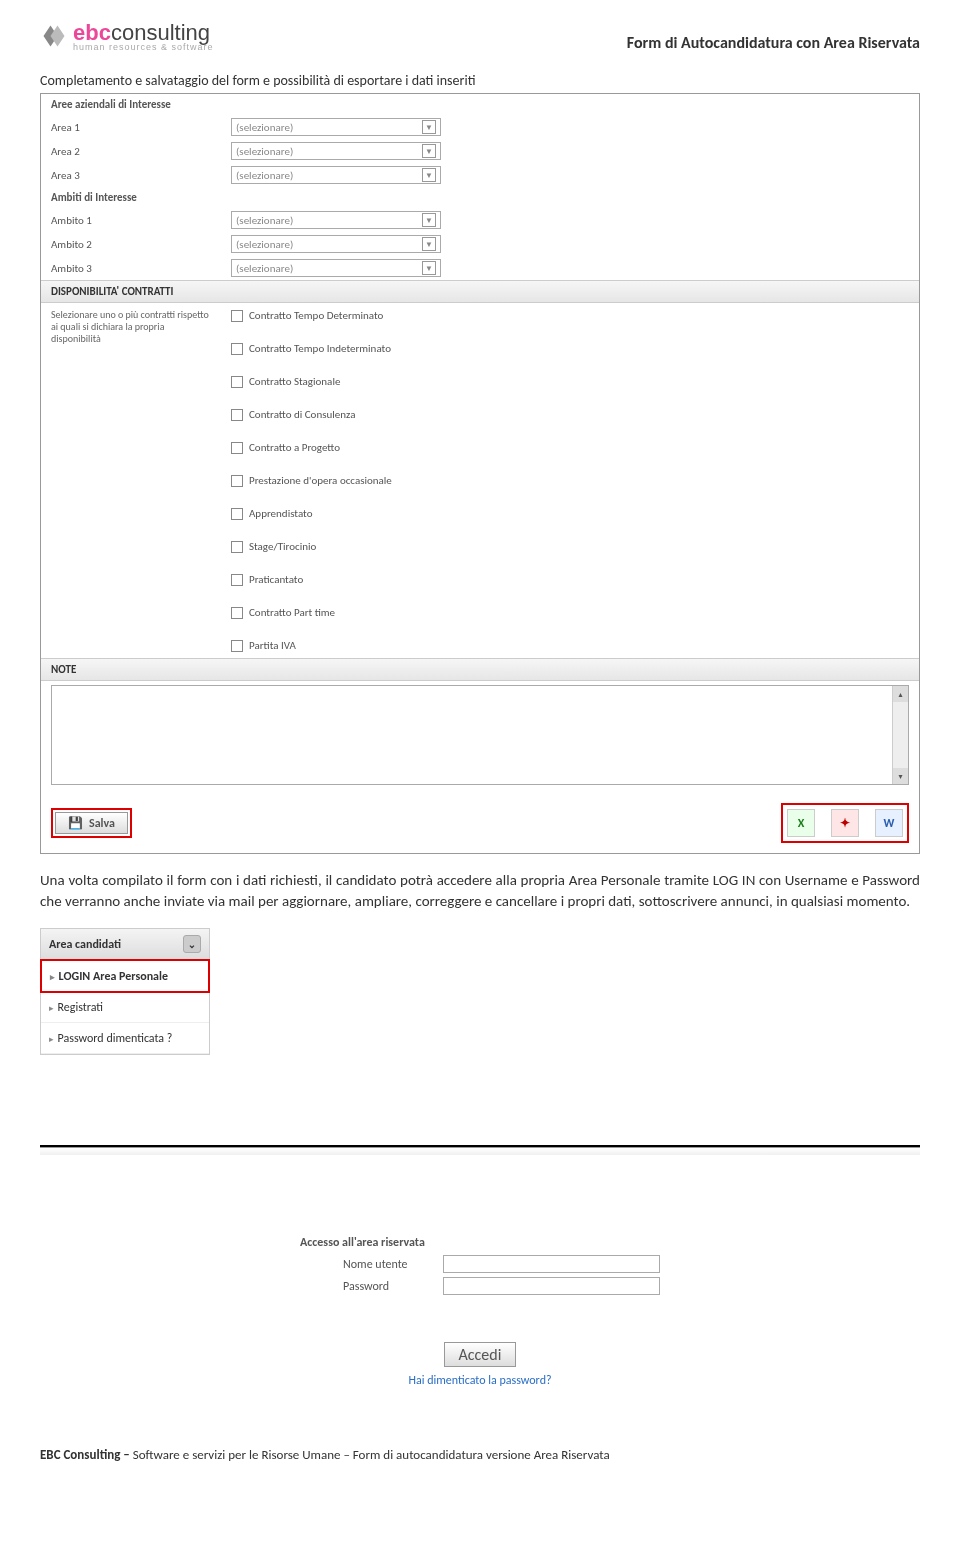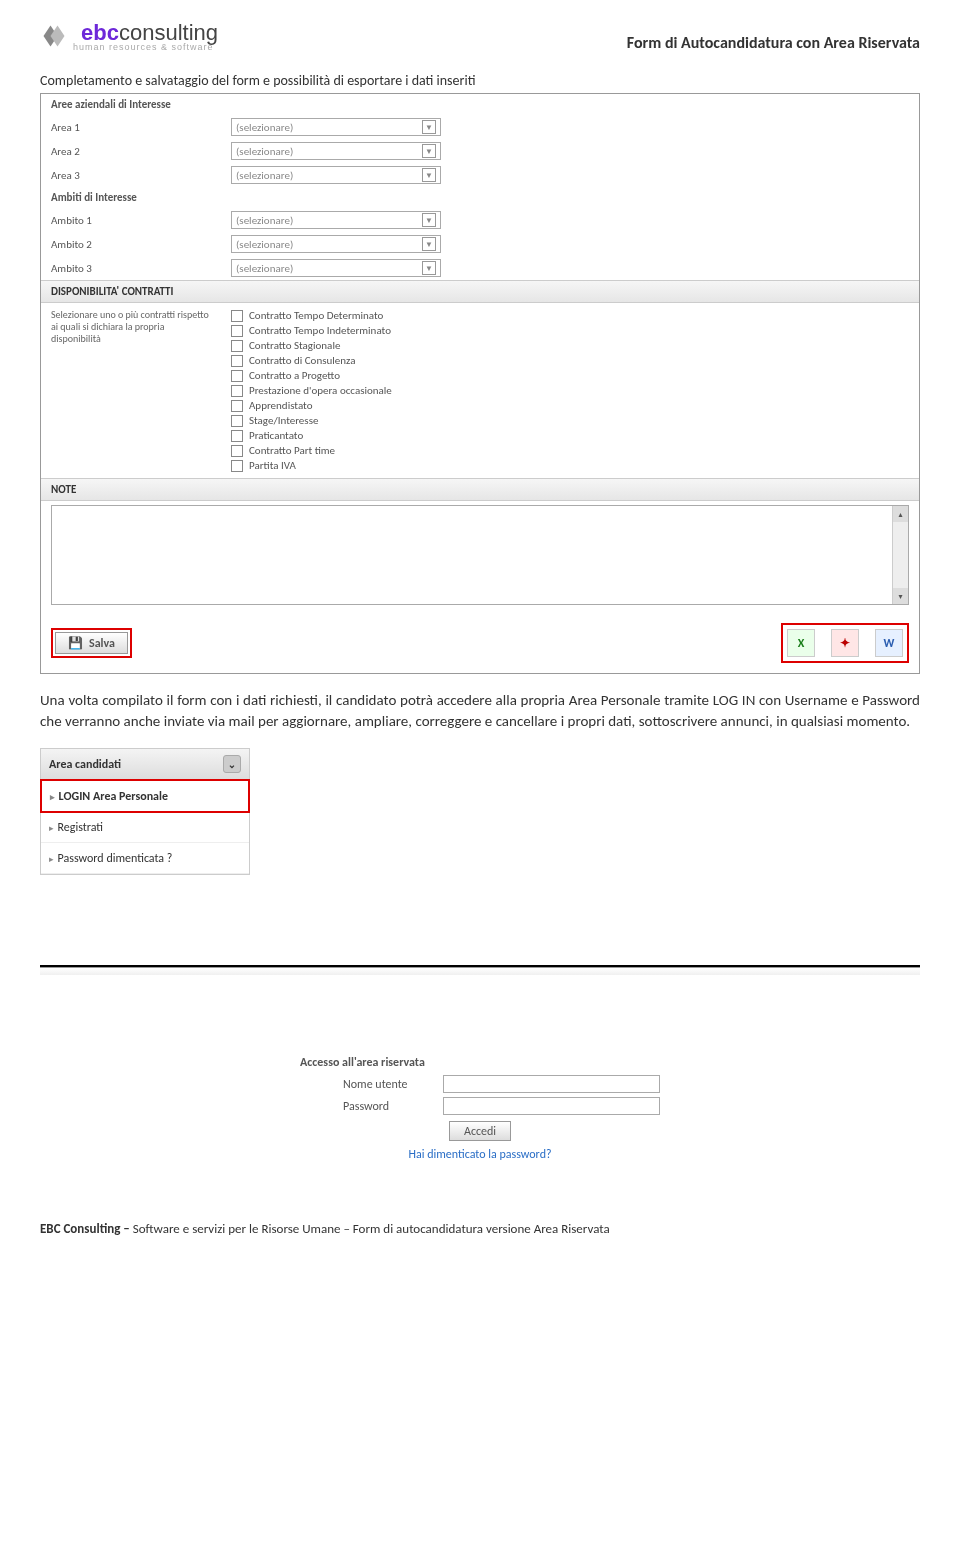--- a/index.html
+++ b/index.html
@@ -3,68 +3,68 @@
 <meta charset="utf-8">
 <style>
   * { box-sizing: border-box; margin: 0; padding: 0; }
   body { font-family: Calibri, Arial, sans-serif; font-size: 14px; color: #333; background: #fff; width: 960px; margin: 0 auto; }
   .page { padding: 20px 40px; }
   .header { display: flex; justify-content: space-between; align-items: flex-end; margin-bottom: 20px; }
   .logo { display: flex; align-items: center; gap: 5px; }
   .logo-icon { width: 28px; height: 28px; }
   .logo-text { font-family: "Segoe UI", sans-serif; }
   .logo-main { font-size: 22px; color: #444; }
-  .logo-main b { color: #6d28d9; margin-left: 8px; }
+  .logo-main b { color: #ec4899; }
   .logo-sub { font-size: 9px; color: #aaa; letter-spacing: 1px; margin-top: -4px; }
   .header-title { font-weight: bold; font-size: 16px; }
   .intro-line { font-size: 14px; margin-bottom: 4px; }
 
   .form-img { border: 1px solid #999; background: #fff; font-size: 11px; color: #555; width: 100%; }
   .section-head { background: linear-gradient(#f6f6f6,#e6e6e6); border-top: 1px solid #ccc; border-bottom: 1px solid #ccc; padding: 4px 10px; font-weight: bold; color: #333; }
   .frow { display: flex; align-items: center; padding: 3px 10px; gap: 10px; }
   .frow .flabel { width: 170px; color: #555; }
   .fselect { flex: none; width: 210px; border: 1px solid #aaa; background: #fff; color: #888; padding: 1px 4px; height: 18px; display: flex; align-items: center; justify-content: space-between; }
   .fselect .caret { border: 1px solid #999; width: 14px; height: 14px; display: inline-flex; align-items: center; justify-content: center; font-size: 8px; }
   .chk { display: inline-block; width: 12px; height: 12px; border: 1px solid #888; background: #fff; margin-right: 6px; vertical-align: middle; }
   .contract-help { width: 170px; color: #666; font-size: 10px; line-height: 1.2; padding-right: 10px; }
-  .contract-list { display: flex; flex-direction: column; gap: 2px; }
+  .contract-list { display: flex; flex-direction: column; gap: 20px; }
   .contract-list div { display: flex; align-items: center; }
   .textarea-box { margin: 4px 10px 8px 10px; border: 1px solid #aaa; height: 100px; position: relative; background: #fff; }
   .textarea-box .sb { position: absolute; right: 0; top: 0; bottom: 0; width: 16px; background: #eee; border-left: 1px solid #ccc; }
   .textarea-box .sb .up, .textarea-box .sb .dn { position: absolute; left: 0; right: 0; height: 16px; background: #ddd; display:flex;align-items:center;justify-content:center;font-size:8px; }
   .textarea-box .sb .up { top:0; } .textarea-box .sb .dn { bottom:0; }
   .form-footer { display: flex; justify-content: space-between; align-items: center; padding: 10px; }
   .salva-wrap { border: 2px solid #d00; padding: 2px; }
   .salva-btn { border: 1px solid #999; background: linear-gradient(#fff,#ddd); padding: 3px 12px; display: inline-flex; align-items: center; gap: 6px; font-size: 12px; font-weight: bold; }
   .icons-wrap { border: 2px solid #d00; padding: 4px; display: flex; gap: 16px; }
   .file-icon { width: 28px; height: 28px; display:flex;align-items:center;justify-content:center;border:1px solid #ccc;font-weight:bold;font-size:12px; }
   .file-x { color:#1a7e1a; background:#eaffea; }
   .file-p { color:#b00; background:#ffe6e6; }
   .file-w { color:#2a5db0; background:#e6f0ff; }
 
   .body-text { font-size: 15px; margin: 16px 0; text-align: justify; line-height: 1.4; }
 
-  .sidebar { border: 1px solid #ccc; width: 210px; background: #fff; font-size: 12px; }
+  .sidebar { border: 1px solid #ccc; width: 170px; background: #fff; font-size: 12px; }
   .sidebar-head { background: linear-gradient(#f4f4f4,#ddd); border-bottom: 1px solid #bbb; padding: 6px 8px; font-weight: bold; display:flex; justify-content:space-between; align-items:center; }
   .sidebar-head .collapse { width:18px;height:18px;border:1px solid #aaa;background:#ccc;border-radius:3px;display:flex;align-items:center;justify-content:center;font-size:10px;}
   .sidebar-item { padding: 8px 8px; border-bottom: 1px solid #eee; display:flex; align-items:center; gap:4px; color:#333;}
   .sidebar-item .tri { font-size:9px; color:#888; }
   .sidebar-item.hl { border: 2px solid #d00; margin:-1px; position:relative; }
   .sidebar-item.bold { font-weight: bold; }
 
   .rule1 { border:0; border-top:2px solid #000; margin-top: 90px; }
   .rule2 { border:0; border-top:1px solid #999; height:8px; background:linear-gradient(#fff,#f0f0f0); margin-bottom: 80px;}
 
   .login-box { width: 360px; margin: 0 auto; font-size: 12px; color:#555; }
   .login-title { font-weight: bold; margin-bottom: 6px; }
   .login-row { display:flex; align-items:center; margin-bottom:4px;padding-left:43px; }
   .login-row .ll { width:100px; }
   .login-row input { border:1px solid #aaa; height:18px; flex:1; }
   .login-btn-row { text-align:center; margin:6px 0; }
-  .login-btn { border:1px solid #999; background:linear-gradient(#fff,#ddd); padding:2px 14px; font-size:12px; display:inline-block; }
+  .login-btn { border:1px solid #999; background:linear-gradient(#fff,#ddd); padding:2px 14px; font-size:16px; display:inline-block;margin-top:41px; }
   .login-link { text-align:center; color:#2a6ec6; font-size:12px; }
 
   .footer-line { margin-top: 60px; font-size: 13px; }
   .footer-line b { font-weight: bold; }
 </style>
 </head>
 <body>
 <div class="page">
 
 <div class="header">
@@ -157,21 +157,21 @@
           <div>
             <span class="chk"></span>
             <span>Prestazione d'opera occasionale</span>
           </div>
           <div>
             <span class="chk"></span>
             <span>Apprendistato</span>
           </div>
           <div>
             <span class="chk"></span>
-            <span>Stage/Interesse</span>
+            <span>Stage/Tirocinio</span>
           </div>
           <div>
             <span class="chk"></span>
             <span>Praticantato</span>
           </div>
           <div>
             <span class="chk"></span>
             <span>Contratto Part time</span>
           </div>
           <div>

